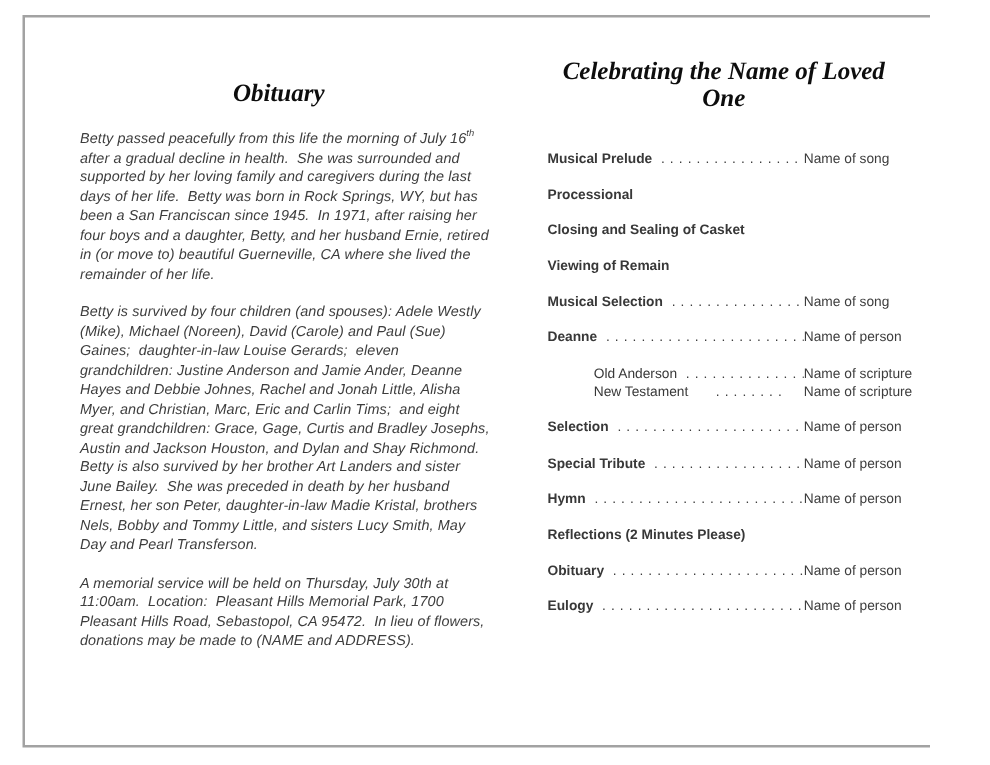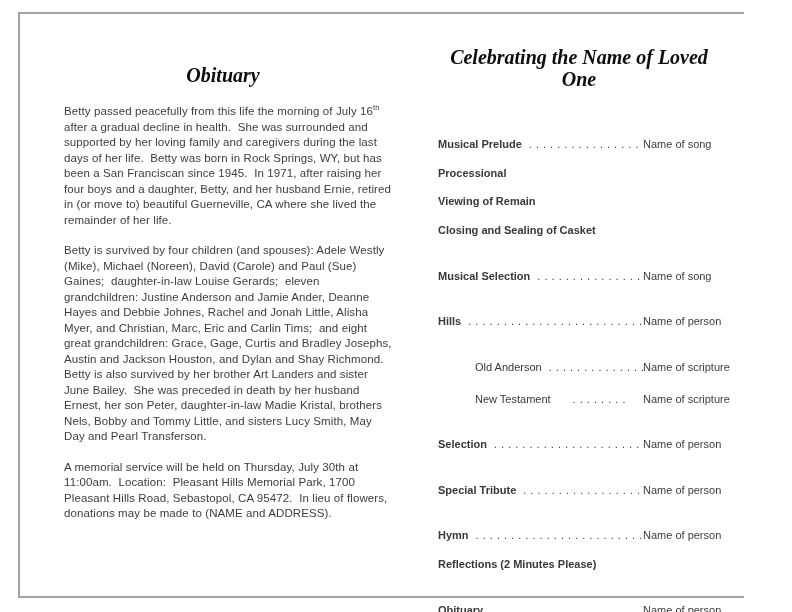--- a/index.html
+++ b/index.html
@@ -12,38 +12,38 @@
     border:2px solid #a2a2a2;background:#ffffff;
   }
   
   .left-page{position:absolute;left:64px;top:64px;width:318px;}
   .page-title{
     font-family:"Liberation Serif",serif;font-style:italic;font-weight:bold;
     font-size:20px;line-height:22px;color:#0d0d0d;text-align:center;
   }
   .left-page .page-title{margin-bottom:18px;}
   .para{
-    font-size:11.5px;line-height:15.5px;white-space:pre;letter-spacing:0.1px;
+    font-size:11.5px;line-height:15.5px;white-space:pre;letter-spacing:0.1px;font-style:italic;
   }
   .para + .para{margin-top:15px;}
   sup.sup{font-size:7.5px;vertical-align:super;line-height:0;}
   
   .right-page{position:absolute;left:438px;top:46px;width:337px;}
   .right-page .page-title{padding-right:55px;margin-bottom:30px;}
   .program{font-size:11px;}
   .prow{
     display:flex;align-items:baseline;line-height:15px;margin-bottom:13.7px;
     white-space:pre;
   }
   .prow .lbl{font-weight:bold;color:#383838;flex:0 0 auto;}
   .prow .leader{
     flex:1 1 auto;overflow:hidden;white-space:nowrap;color:#3d3d3d;
     padding:0 5px 0 7px;letter-spacing:0.5px;
   }
-  .prow .val{flex:0 0 132px;color:#3d3d3d;margin-top:17px;}
+  .prow .val{flex:0 0 132px;color:#3d3d3d;}
   .prow.sub{margin-bottom:0;line-height:14.5px;padding-left:37px;}
   .prow.sub .lbl{font-weight:normal;}
   .prow.sub-last{margin-bottom:13.7px;gap:15px;}
   .prow.noval{margin-bottom:13.7px;}
 </style>
 </head>
 <body>
 
 <div class="canvas">
   <div class="frame"></div>
@@ -85,35 +85,35 @@
         <span class="lbl">Musical Prelude</span>
         <span class="leader">. . . . . . . . . . . . . . . . . . . . . . . . . . . . . . . . . . . . . . . . . . . . . . . . . . . . . . .</span>
         <span class="val">Name of song</span>
       </div>
 
       <div class="prow noval">
         <span class="lbl">Processional</span>
       </div>
 
       <div class="prow noval">
-        <span class="lbl">Viewing of Remain</span>
+        <span class="lbl">Closing and Sealing of Casket</span>
       </div>
 
       <div class="prow noval">
-        <span class="lbl">Closing and Sealing of Casket</span>
+        <span class="lbl">Viewing of Remain</span>
       </div>
 
       <div class="prow">
         <span class="lbl">Musical Selection</span>
         <span class="leader">. . . . . . . . . . . . . . . . . . . . . . . . . . . . . . . . . . . . . . . . . . . . . . . . . . . . . . .</span>
         <span class="val">Name of song</span>
       </div>
 
       <div class="prow">
-        <span class="lbl">Hills</span>
+        <span class="lbl">Deanne</span>
         <span class="leader">. . . . . . . . . . . . . . . . . . . . . . . . . . . . . . . . . . . . . . . . . . . . . . . . . . . . . . .</span>
         <span class="val">Name of person</span>
       </div>
 
 
       <div class="prow sub">
         <span class="lbl">Old Anderson</span>
         <span class="leader">. . . . . . . . . . . . . . . . . . . . . . . . . . . . . . . . . . . . . . . . . . . . . . . . . . . . . . .</span>
         <span class="val">Name of scripture</span>
       </div>

